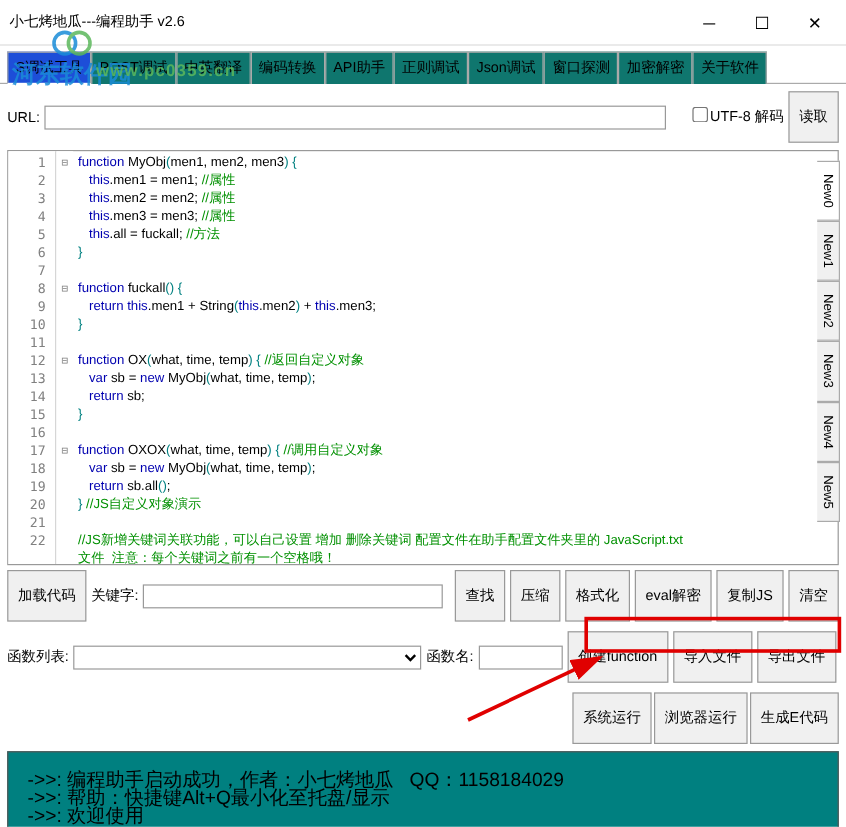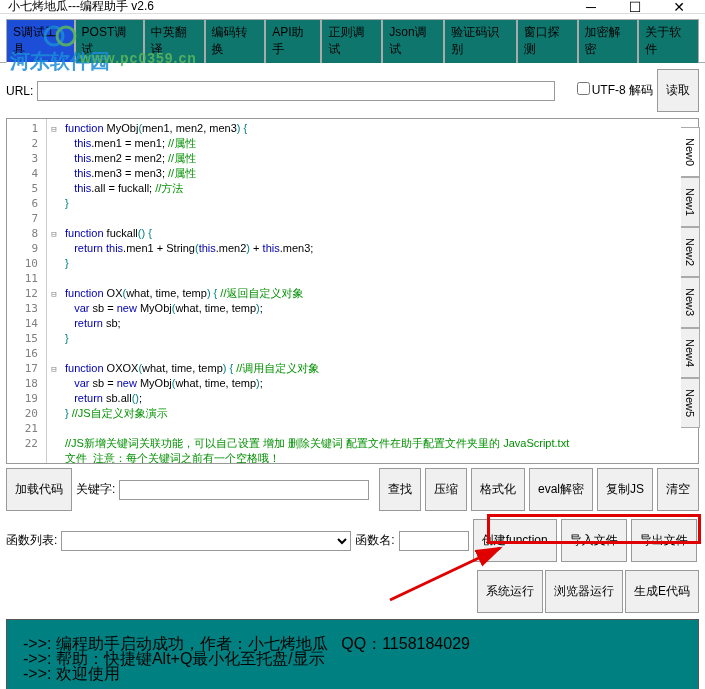--- a/index.html
+++ b/index.html
@@ -1,18 +1,18 @@
 <!DOCTYPE html>
 <html><head>
   <meta charset="utf-8">
   <style>
     * { margin: 0; padding: 0; box-sizing: border-box; font-family: "Microsoft YaHei", SimSun, Arial, sans-serif; }
     body { background: #fff; width: 705px; height: 689px; overflow: hidden; position: relative; font-size: 12px; }
     
-    .titlebar { height: 14px; display: flex; align-items: center; padding: 0 4px; border-bottom: 1px solid #ddd; background: #fff; }
+    .titlebar { height: 38px; display: flex; align-items: center; padding: 0 4px; border-bottom: 1px solid #ddd; background: #fff; }
     .title-text { flex: 1; font-size: 12px; padding-left: 4px; }
     .win-btn { width: 44px; height: 28px; display: flex; align-items: center; justify-content: center; cursor: pointer; font-size: 14px; font-family: Arial; }
     
     .watermark { position: absolute; top: 24px; left: 10px; display: flex; align-items: center; z-index: 20; pointer-events: none; opacity: 0.85; flex-direction: column; }
     .wm-logo { width: 40px; height: 24px; position: relative; }
     .wm-logo svg { width: 100%; height: 100%; }
     .wm-text-cn { color: #1a8cd8; font-size: 20px; font-weight: bold; font-family: "Microsoft YaHei", SimHei; }
     .wm-url { position: absolute; top: 50px; left: 80px; color: #5cb85c; font-size: 14px; font-weight: bold; letter-spacing: 1px; z-index: 20; pointer-events: none; opacity: 0.85; }
     
     .tabs-row { display: flex; padding: 2px 6px 0; gap: 0; border-bottom: 1px solid #aaa; margin-top: 2px; }
@@ -77,21 +77,20 @@
 <div class="wm-url">www.pc0359.cn</div>
 
 <div class="tabs-row" id="tabs-row">
     <div class="tab active">S调试工具</div>
     <div class="tab">POST调试</div>
     <div class="tab">中英翻译</div>
     <div class="tab">编码转换</div>
     <div class="tab">API助手</div>
     <div class="tab">正则调试</div>
     <div class="tab">Json调试</div>
-    <div class="tab">验证码识别</div>
     <div class="tab">窗口探测</div>
     <div class="tab">加密解密</div>
     <div class="tab">关于软件</div>
   </div>
 
 <div class="url-row">
   <span class="url-label">URL:</span>
   <input class="url-input" value="" style="">
   <label class="url-check">
     <input type="checkbox" style="">

